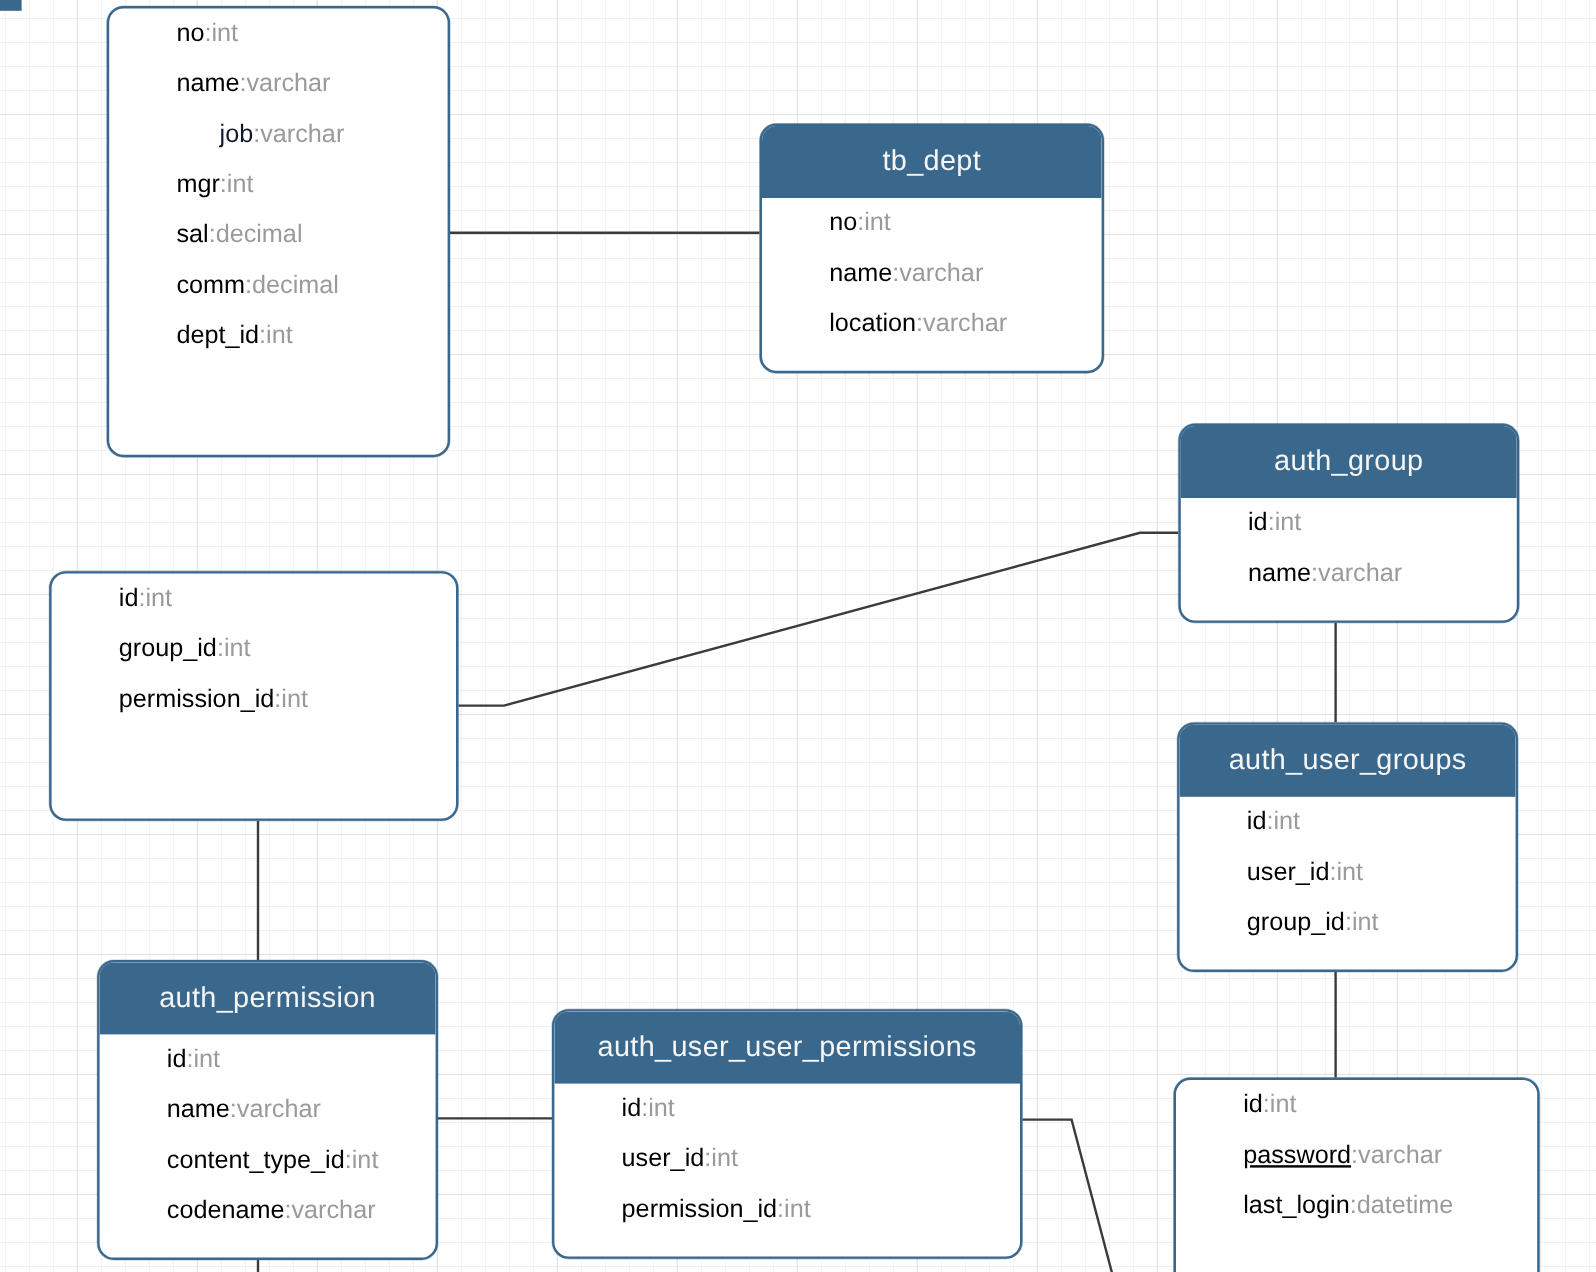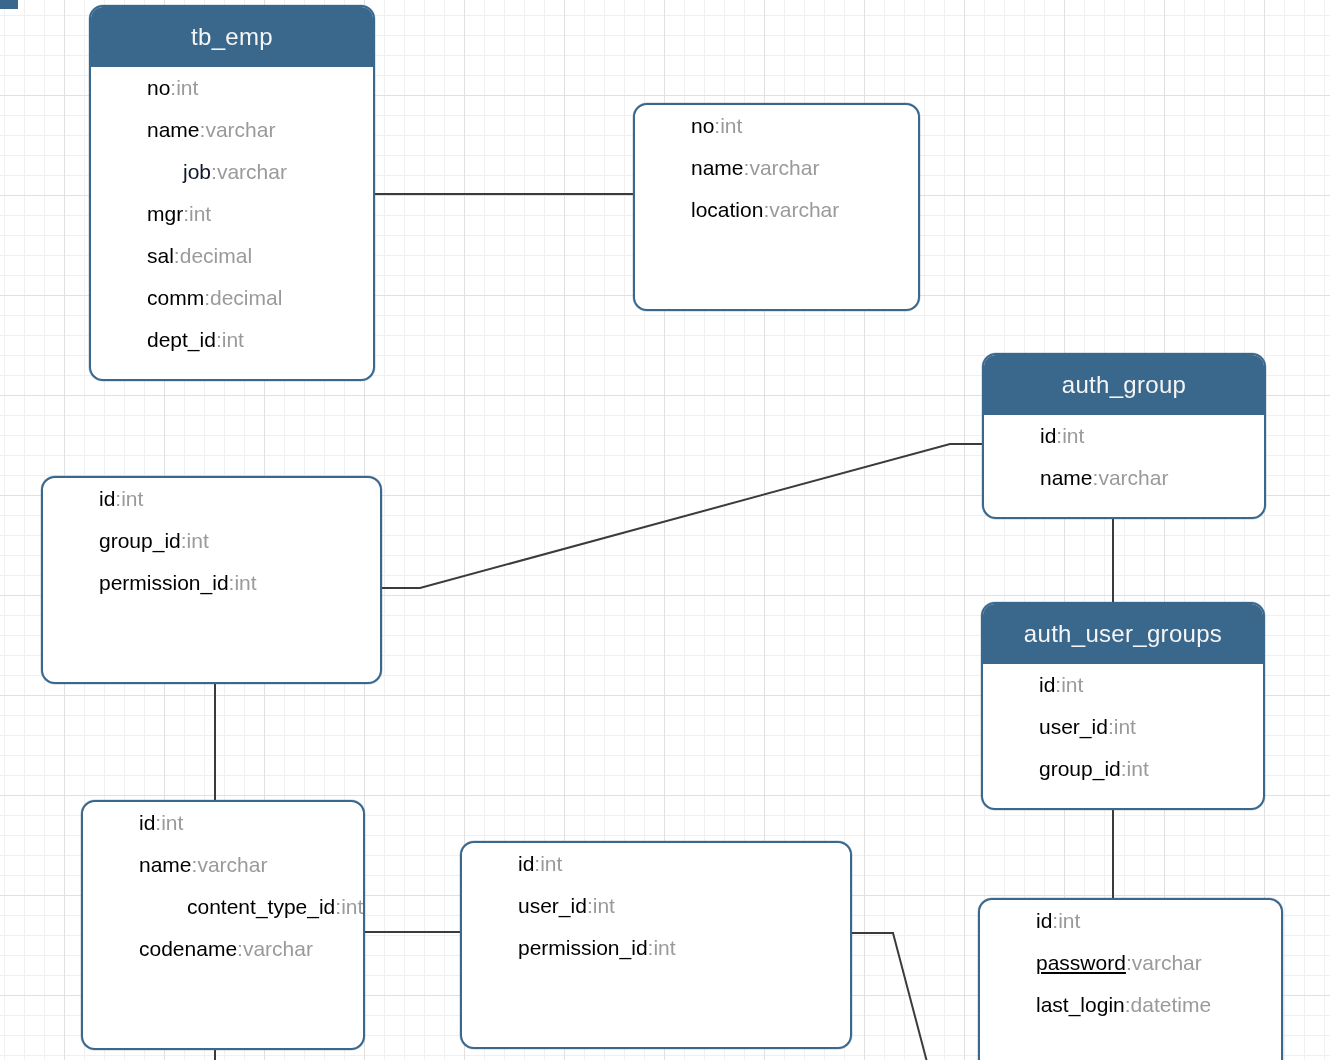--- a/index.html
+++ b/index.html
@@ -82,23 +82,20 @@
       <polyline points="382,588 420,588 950,444 982,444" stroke="#3b3b3b"></polyline>
       <polyline points="1113,519 1113,602" stroke="#3b3b3b"></polyline>
       <polyline points="215,684 215,800" stroke="#3b3b3b"></polyline>
       <polyline points="215,1050 215,1062" stroke="#3b3b3b"></polyline>
       <polyline points="365,932 460,932" stroke="#3b3b3b"></polyline>
       <polyline points="852,933 893,933 927,1062" stroke="#3b3b3b"></polyline>
       <polyline points="1113,810 1113,898" stroke="#3b3b3b"></polyline>
     </svg>
   <div id="tables">
       <div class="er-table" style="left: 89px; top: 5px; width: 286px; height: 376px; border-color: rgb(58, 103, 140); background: rgb(255, 255, 255);">
-        <div class="er-header" style="background: rgb(58, 103, 140); color: rgb(245, 245, 245);">
-          <span>tb_emp</span>
-        </div>
         <div class="er-body">
           <div class="er-row">
             <span class="er-field-name" style="color: rgb(0, 0, 0);">no</span>
             <span class="er-field-type" style="color: rgb(154, 154, 154);">: </span>
             <span class="er-field-type" style="color: rgb(154, 154, 154);">int</span>
           </div>
           <div class="er-row">
             <span class="er-field-name" style="color: rgb(0, 0, 0);">name</span>
             <span class="er-field-type" style="color: rgb(154, 154, 154);">: </span>
             <span class="er-field-type" style="color: rgb(154, 154, 154);">varchar</span>
@@ -124,20 +121,23 @@
             <span class="er-field-type" style="color: rgb(154, 154, 154);">decimal</span>
           </div>
           <div class="er-row">
             <span class="er-field-name" style="color: rgb(0, 0, 0);">dept_id</span>
             <span class="er-field-type" style="color: rgb(154, 154, 154);">: </span>
             <span class="er-field-type" style="color: rgb(154, 154, 154);">int</span>
           </div>
         </div>
       </div>
       <div class="er-table" style="left: 633px; top: 103px; width: 287px; height: 208px; border-color: rgb(58, 103, 140); background: rgb(255, 255, 255);">
+        <div class="er-header" style="background: rgb(58, 103, 140); color: rgb(245, 245, 245);">
+          <span>tb_dept</span>
+        </div>
         <div class="er-body">
           <div class="er-row">
             <span class="er-field-name" style="color: rgb(0, 0, 0);">no</span>
             <span class="er-field-type" style="color: rgb(154, 154, 154);">: </span>
             <span class="er-field-type" style="color: rgb(154, 154, 154);">int</span>
           </div>
           <div class="er-row">
             <span class="er-field-name" style="color: rgb(0, 0, 0);">name</span>
             <span class="er-field-type" style="color: rgb(154, 154, 154);">: </span>
             <span class="er-field-type" style="color: rgb(154, 154, 154);">varchar</span>
@@ -201,44 +201,50 @@
             <span class="er-field-type" style="color: rgb(154, 154, 154);">int</span>
           </div>
           <div class="er-row">
             <span class="er-field-name" style="color: rgb(0, 0, 0);">group_id</span>
             <span class="er-field-type" style="color: rgb(154, 154, 154);">: </span>
             <span class="er-field-type" style="color: rgb(154, 154, 154);">int</span>
           </div>
         </div>
       </div>
       <div class="er-table" style="left: 81px; top: 800px; width: 284px; height: 250px; border-color: rgb(58, 103, 140); background: rgb(255, 255, 255);">
-        <div class="er-body">
-          <div class="er-row">
-            <span class="er-field-name" style="color: rgb(0, 0, 0);">id</span>
-            <span class="er-field-type" style="color: rgb(154, 154, 154);">: </span>
-            <span class="er-field-type" style="color: rgb(154, 154, 154);">int</span>
-          </div>
-          <div class="er-row">
-            <span class="er-field-name" style="color: rgb(0, 0, 0);">name</span>
-            <span class="er-field-type" style="color: rgb(154, 154, 154);">: </span>
-            <span class="er-field-type" style="color: rgb(154, 154, 154);">varchar</span>
-          </div>
-          <div class="er-row">
-            <span class="er-field-name" style="color: rgb(0, 0, 0); margin-left: 48px;">content_type_id</span>
+        <div class="er-header" style="background: rgb(58, 103, 140); color: rgb(245, 245, 245);">
+          <span>auth_permission</span>
+        </div>
+        <div class="er-body">
+          <div class="er-row">
+            <span class="er-field-name" style="color: rgb(0, 0, 0);">id</span>
+            <span class="er-field-type" style="color: rgb(154, 154, 154);">: </span>
+            <span class="er-field-type" style="color: rgb(154, 154, 154);">int</span>
+          </div>
+          <div class="er-row">
+            <span class="er-field-name" style="color: rgb(0, 0, 0);">name</span>
+            <span class="er-field-type" style="color: rgb(154, 154, 154);">: </span>
+            <span class="er-field-type" style="color: rgb(154, 154, 154);">varchar</span>
+          </div>
+          <div class="er-row">
+            <span class="er-field-name" style="color: rgb(0, 0, 0);">content_type_id</span>
             <span class="er-field-type" style="color: rgb(154, 154, 154);">: </span>
             <span class="er-field-type" style="color: rgb(154, 154, 154);">int</span>
           </div>
           <div class="er-row">
             <span class="er-field-name" style="color: rgb(0, 0, 0);">codename</span>
             <span class="er-field-type" style="color: rgb(154, 154, 154);">: </span>
             <span class="er-field-type" style="color: rgb(154, 154, 154);">varchar</span>
           </div>
         </div>
       </div>
       <div class="er-table" style="left: 460px; top: 841px; width: 392px; height: 208px; border-color: rgb(58, 103, 140); background: rgb(255, 255, 255);">
+        <div class="er-header" style="background: rgb(58, 103, 140); color: rgb(245, 245, 245);">
+          <span>auth_user_user_permissions</span>
+        </div>
         <div class="er-body">
           <div class="er-row">
             <span class="er-field-name" style="color: rgb(0, 0, 0);">id</span>
             <span class="er-field-type" style="color: rgb(154, 154, 154);">: </span>
             <span class="er-field-type" style="color: rgb(154, 154, 154);">int</span>
           </div>
           <div class="er-row">
             <span class="er-field-name" style="color: rgb(0, 0, 0);">user_id</span>
             <span class="er-field-type" style="color: rgb(154, 154, 154);">: </span>
             <span class="er-field-type" style="color: rgb(154, 154, 154);">int</span>

